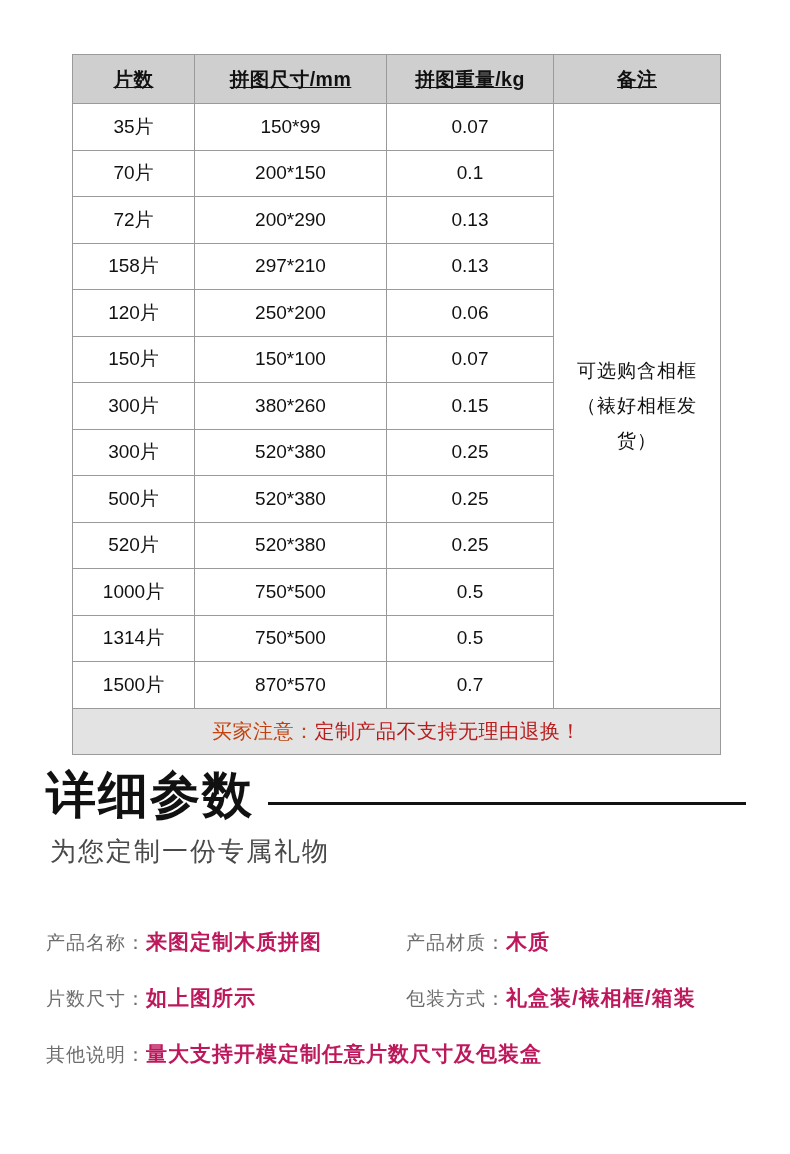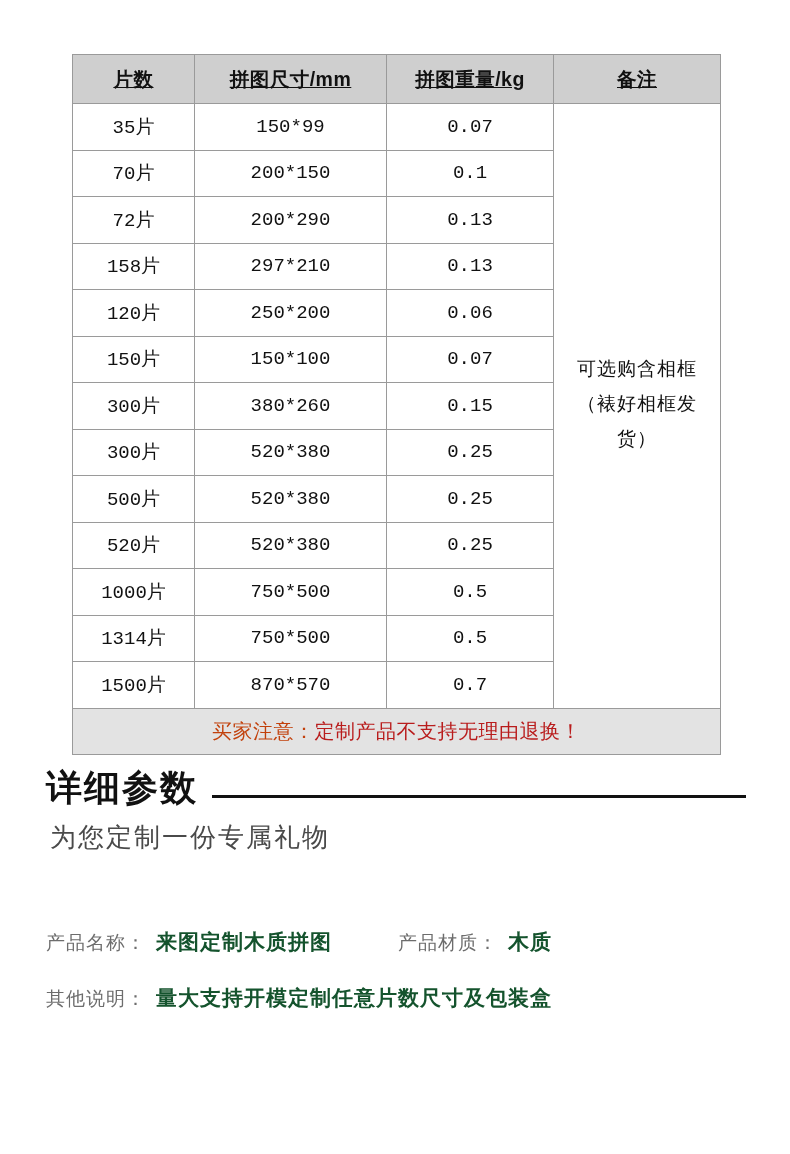--- a/index.html
+++ b/index.html
@@ -50,21 +50,20 @@
     background: #cfcfcf;
     height: 46px;
     font-weight: 700;
     font-size: 19.5px;
     letter-spacing: 0.5px;
     text-decoration: underline;
   }
   table.spec tbody td {
     height: 43.5px;
     font-weight: 400;
-    font-family: Liberation Mono, monospace;
   }
   td.note-cell {
     font-size: 19px;
     line-height: 1.85;
     font-weight: 400;
     padding: 0 14px;
     vertical-align: middle;
     letter-spacing: 1px;
   }
   tr.warn-row td {
@@ -83,21 +82,21 @@
     left: 46px;
     top: 770px;
     width: 700px;
   }
   .sec-title-row {
     display: flex;
     align-items: center;
     gap: 14px;
   }
   .sec-title {
-    font-size: 36px;
+    font-size: 50px;
     font-weight: 700;
     color: #111;
     letter-spacing: 2px;
     line-height: 1;
     font-family: "Liberation Sans", sans-serif;
   }
   .sec-rule {
     flex: 1;
     height: 3px;
     background: #111;
@@ -115,38 +114,39 @@
   .params {
     position: absolute;
     left: 46px;
     top: 928px;
     width: 710px;
   }
   .prow {
     display: flex;
     align-items: baseline;
     margin-bottom: 28px;
+    gap: 8px;
   }
   .pcell {
     display: flex;
     align-items: baseline;
   }
   .pcell.left { width: 352px; }
   .plabel {
     font-size: 19px;
     color: #6d6d6d;
     letter-spacing: 1px;
     white-space: nowrap;
   }
   .pvalue {
     font-size: 21px;
     font-weight: 700;
-    color: #14532d;
+    color: #be185d;
     letter-spacing: 1px;
-    margin-left: 10px;
+    margin-left: 0;
     white-space: nowrap;
   }
 </style>
 </head>
 <body>
 
 <div class="page">
 
   <div class="table-wrap">
     <table class="spec">
@@ -253,20 +253,30 @@
       <div class="pcell left">
         <span class="plabel">产品名称：</span>
         <span class="pvalue">来图定制木质拼图</span>
       </div>
       <div class="pcell">
         <span class="plabel">产品材质：</span>
         <span class="pvalue">木质</span>
       </div>
     </div>
     <div class="prow">
+      <div class="pcell left">
+        <span class="plabel">片数尺寸：</span>
+        <span class="pvalue">如上图所示</span>
+      </div>
+      <div class="pcell">
+        <span class="plabel">包装方式：</span>
+        <span class="pvalue">礼盒装/裱相框/箱装</span>
+      </div>
+    </div>
+    <div class="prow">
       <div class="pcell">
         <span class="plabel">其他说明：</span>
         <span class="pvalue">量大支持开模定制任意片数尺寸及包装盒</span>
       </div>
     </div>
   </div>
 
 </div>
 
 </body></html>

